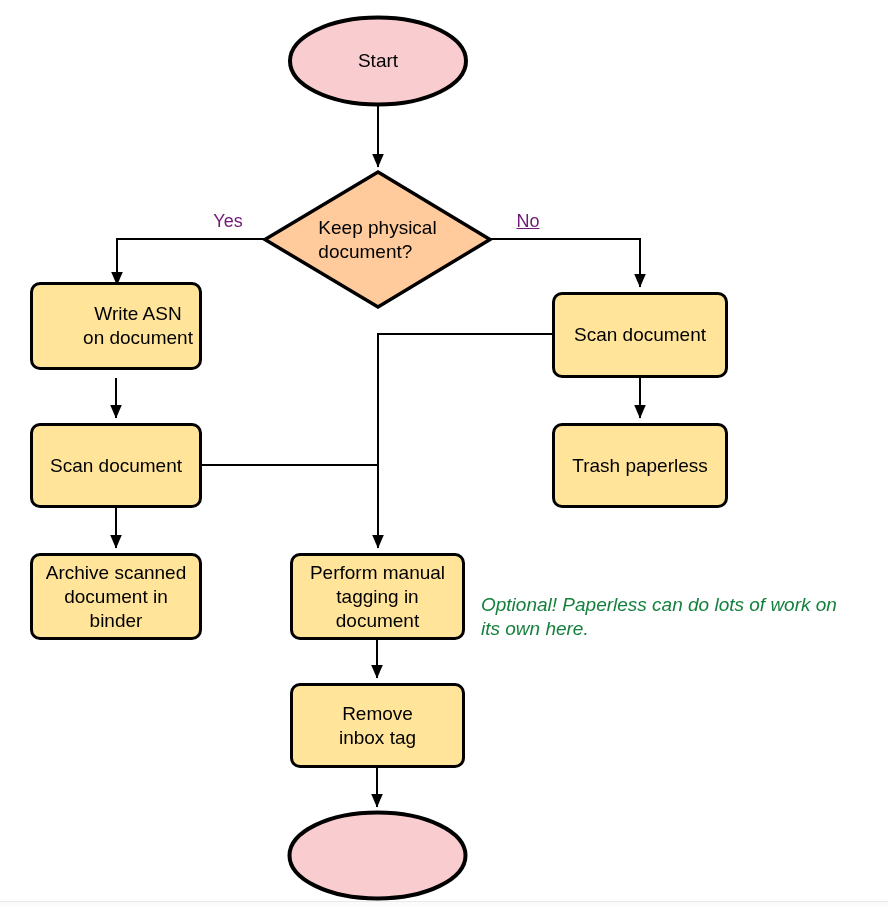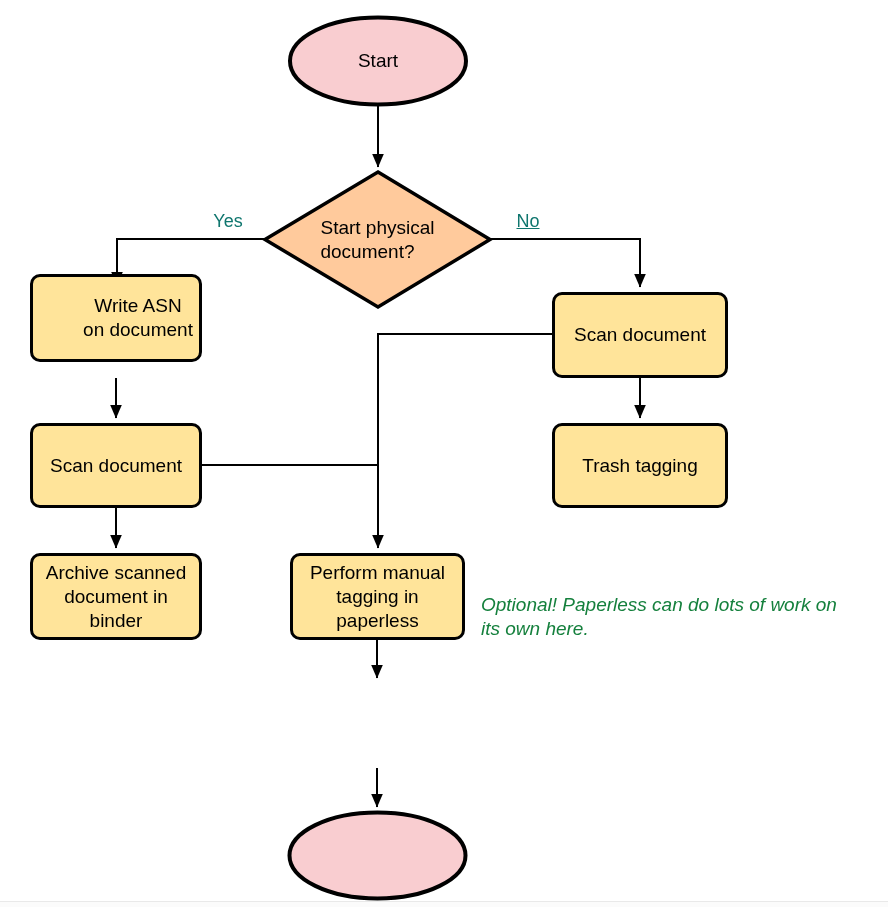--- a/index.html
+++ b/index.html
@@ -48,21 +48,21 @@
     line-height: 24px;
     color: #000;
     white-space: pre-line;
     pointer-events: none;
   }
   .edge-label {
     position: absolute;
     z-index: 2;
     font-size: 18px;
     line-height: 22px;
-    color: #0f766e;
+    color: #701a75;
     text-align: center;
   }
   .note-text {
     position: absolute;
     z-index: 2;
     font-size: 19px;
     line-height: 23.5px;
     font-style: italic;
     color: #15803d;
     white-space: pre-line;
@@ -72,21 +72,21 @@
     position: absolute;
     z-index: 3;
     left: 0;
     top: 901px;
     width: 888px;
     height: 6px;
     background: #fbfbfb;
     border-top: 1px solid #e9e9e9;
   }
   
-  #box-write-asn   { left: 30px;  top: 274px; width: 172px; height: 88px; padding-left: 44px; }
+  #box-write-asn   { left: 30px;  top: 282px; width: 172px; height: 88px; padding-left: 44px; }
   #box-scan-left   { left: 30px;  top: 423px; width: 172px; height: 85px; }
   #box-archive     { left: 30px;  top: 553px; width: 172px; height: 87px; }
   #box-scan-right  { left: 552px; top: 292px; width: 176px; height: 86px; }
   #box-trash       { left: 552px; top: 423px; width: 176px; height: 85px; }
   #box-tagging     { left: 290px; top: 553px; width: 175px; height: 87px; }
   #box-remove      { left: 290px; top: 683px; width: 175px; height: 85px; }
   #label-start     { left: 290px; top: 17px;  width: 176px; height: 88px; }
   #label-end       { left: 289px; top: 812px; width: 177px; height: 87px; }
   #label-decision  { left: 265px; top: 172px; width: 225px; height: 135px; }
   #label-yes       { left: 196px; top: 210px; width: 64px;  height: 22px; }
@@ -121,27 +121,29 @@
     <ellipse cx="377.5" cy="855.5" rx="88" ry="43" stroke="#000" stroke-width="4" fill="#f9cdd0"></ellipse>
   </svg>
 
   <div class="node-box" id="box-write-asn" style="background-color: rgb(255, 228, 154);">Write ASN
 on document</div>
   <div class="node-box" id="box-scan-left" style="background-color: rgb(255, 228, 154);">Scan document</div>
   <div class="node-box" id="box-archive" style="background-color: rgb(255, 228, 154);">Archive scanned
 document in
 binder</div>
   <div class="node-box" id="box-scan-right" style="background-color: rgb(255, 228, 154);">Scan document</div>
-  <div class="node-box" id="box-trash" style="background-color: rgb(255, 228, 154);">Trash tagging</div>
+  <div class="node-box" id="box-trash" style="background-color: rgb(255, 228, 154);">Trash paperless</div>
   <div class="node-box" id="box-tagging" style="background-color: rgb(255, 228, 154);">Perform manual
 tagging in
-paperless</div>
+document</div>
+  <div class="node-box" id="box-remove" style="background-color: rgb(255, 228, 154);">Remove
+inbox tag</div>
 
   <div class="shape-label" id="label-start">Start</div>
-  <div class="shape-label" id="label-decision">Start physical
+  <div class="shape-label" id="label-decision">Keep physical
 document?</div>
 
   <div class="edge-label" id="label-yes">Yes</div>
   <div class="edge-label" id="label-no">No</div>
 
   <div class="note-text" id="note">Optional! Paperless can do lots of work on
 its own here.</div>
 
   <div class="bottom-strip"></div>
 

